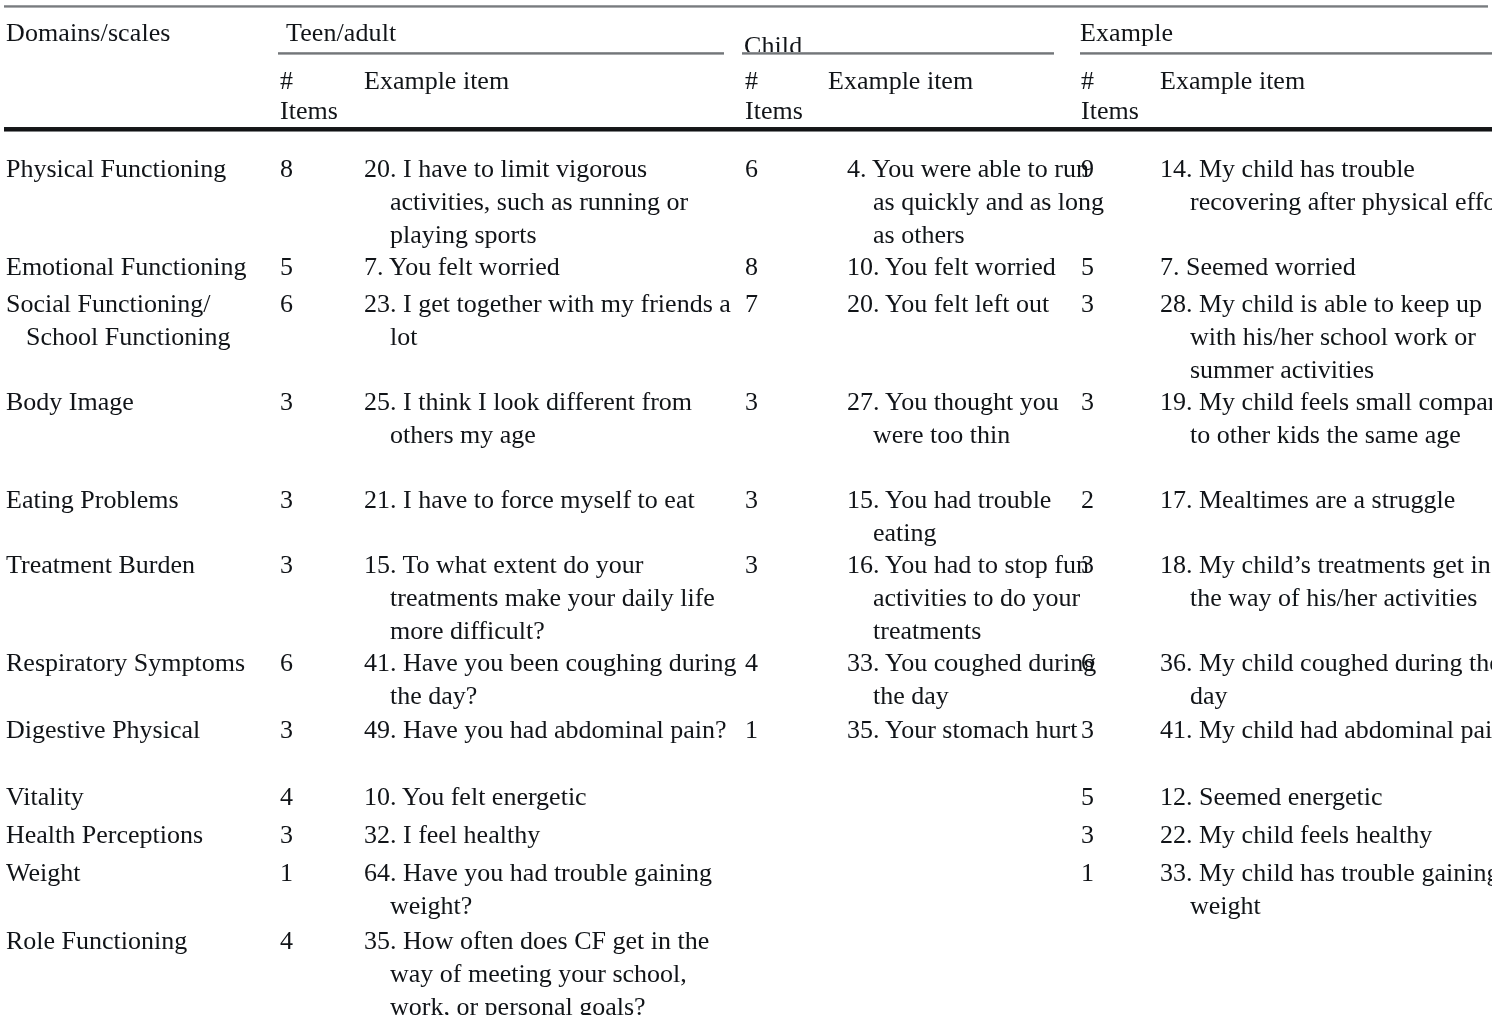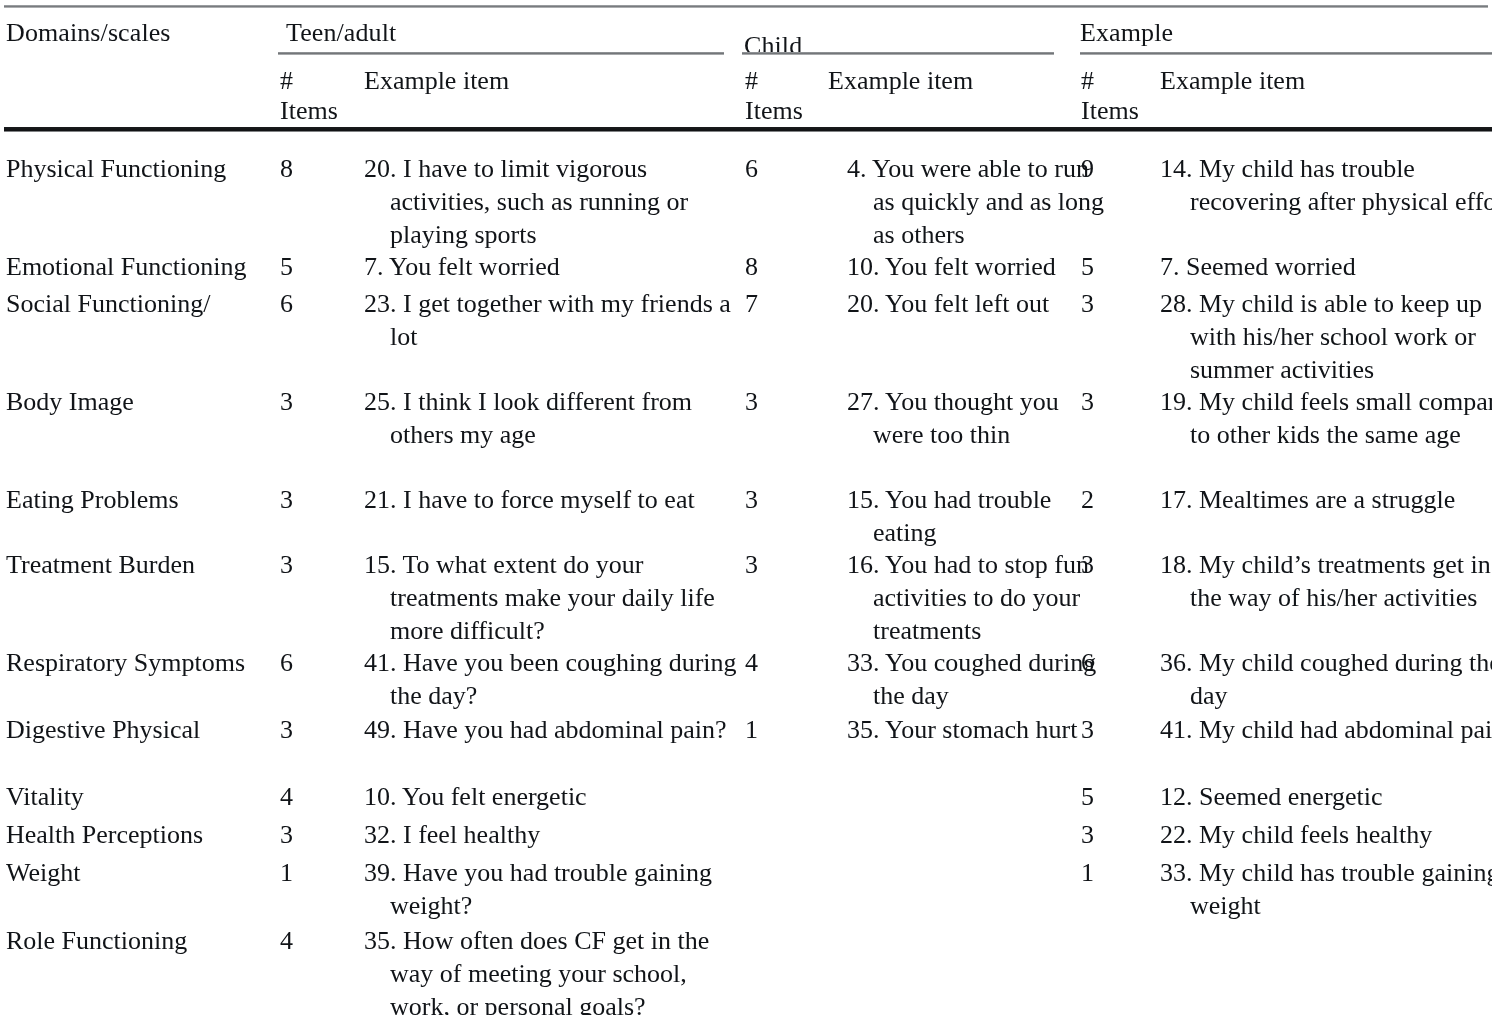--- a/index.html
+++ b/index.html
@@ -178,21 +178,21 @@
       <div class="row" style="position: absolute; top: 110px; left: 0px; width: 1492px; height: 0px;">
         <div class="cell c-domain"><span>Emotional Functioning</span></div>
         <div class="cell c-t-items">5</div>
         <div class="cell c-t-ex hang">7. You felt worried</div>
         <div class="cell c-c-items">8</div>
         <div class="cell c-c-ex hang">10. You felt worried</div>
         <div class="cell c-p-items">5</div>
         <div class="cell c-p-ex hang-wide">7. Seemed worried</div>
       </div>
       <div class="row" style="position: absolute; top: 147px; left: 0px; width: 1492px; height: 0px;">
-        <div class="cell c-domain"><span>Social Functioning/</span></div>
+        <div class="cell c-domain"><span>Social Functioning/</span><span class="domain-indent">School Functioning</span></div>
         <div class="cell c-t-items">6</div>
         <div class="cell c-t-ex hang">23. I get together with my friends a lot</div>
         <div class="cell c-c-items">7</div>
         <div class="cell c-c-ex hang">20. You felt left out</div>
         <div class="cell c-p-items">3</div>
         <div class="cell c-p-ex hang-wide">28. My child is able to keep up with his/her school work or summer activities</div>
       </div>
       <div class="row" style="position: absolute; top: 245px; left: 0px; width: 1492px; height: 0px;">
         <div class="cell c-domain"><span>Body Image</span></div>
         <div class="cell c-t-items">3</div>
@@ -252,21 +252,21 @@
         <div class="cell c-t-items">3</div>
         <div class="cell c-t-ex hang">32. I feel healthy</div>
         <div class="cell c-c-items"></div>
         <div class="cell c-c-ex hang"></div>
         <div class="cell c-p-items">3</div>
         <div class="cell c-p-ex hang-wide">22. My child feels healthy</div>
       </div>
       <div class="row" style="position: absolute; top: 716px; left: 0px; width: 1492px; height: 0px;">
         <div class="cell c-domain"><span>Weight</span></div>
         <div class="cell c-t-items">1</div>
-        <div class="cell c-t-ex hang">39. Have you had trouble gaining weight?</div>
+        <div class="cell c-t-ex hang">64. Have you had trouble gaining weight?</div>
         <div class="cell c-c-items"></div>
         <div class="cell c-c-ex hang"></div>
         <div class="cell c-p-items">1</div>
         <div class="cell c-p-ex hang-wide">33. My child has trouble gaining weight</div>
       </div>
       <div class="row" style="position: absolute; top: 784px; left: 0px; width: 1492px; height: 0px;">
         <div class="cell c-domain"><span>Role Functioning</span></div>
         <div class="cell c-t-items">4</div>
         <div class="cell c-t-ex hang">35. How often does CF get in the way of meeting your school, work, or personal goals?</div>
         <div class="cell c-c-items"></div>

